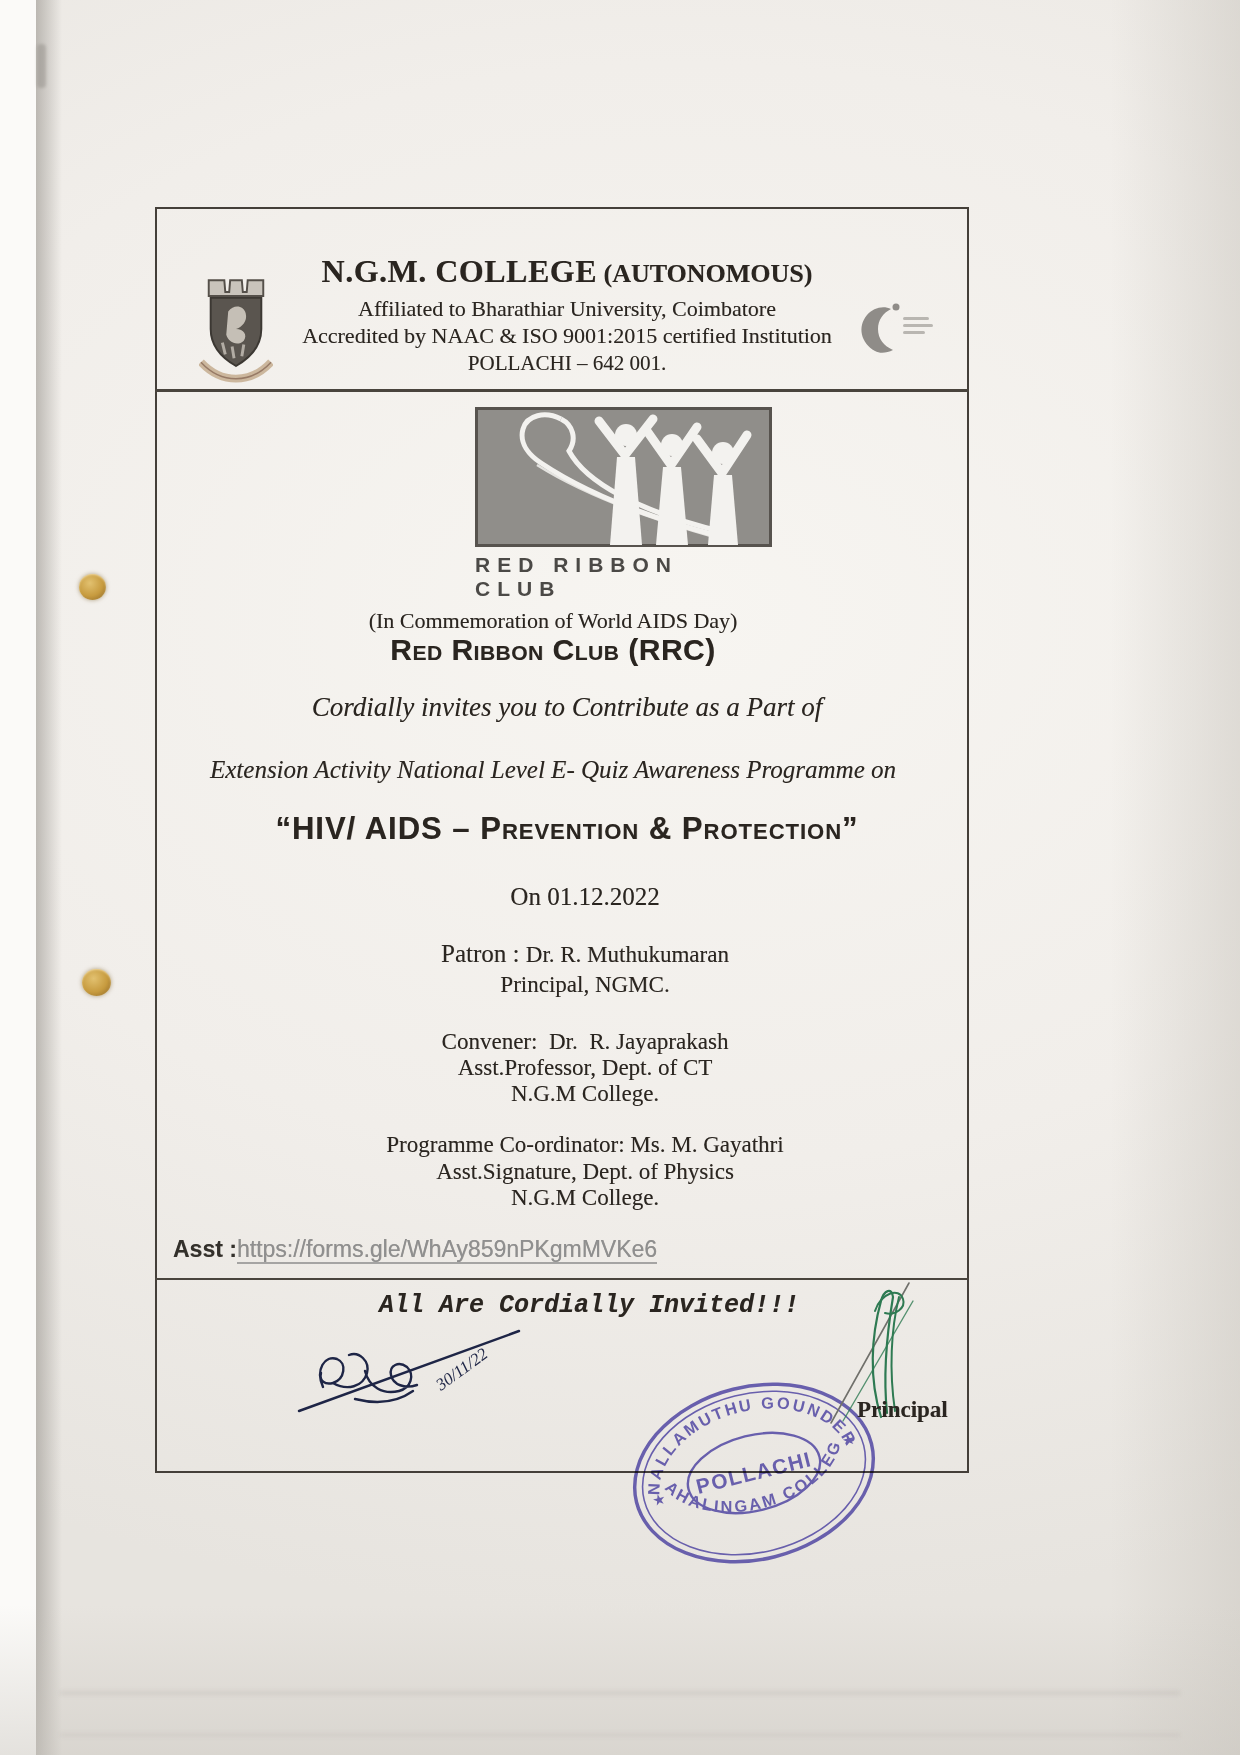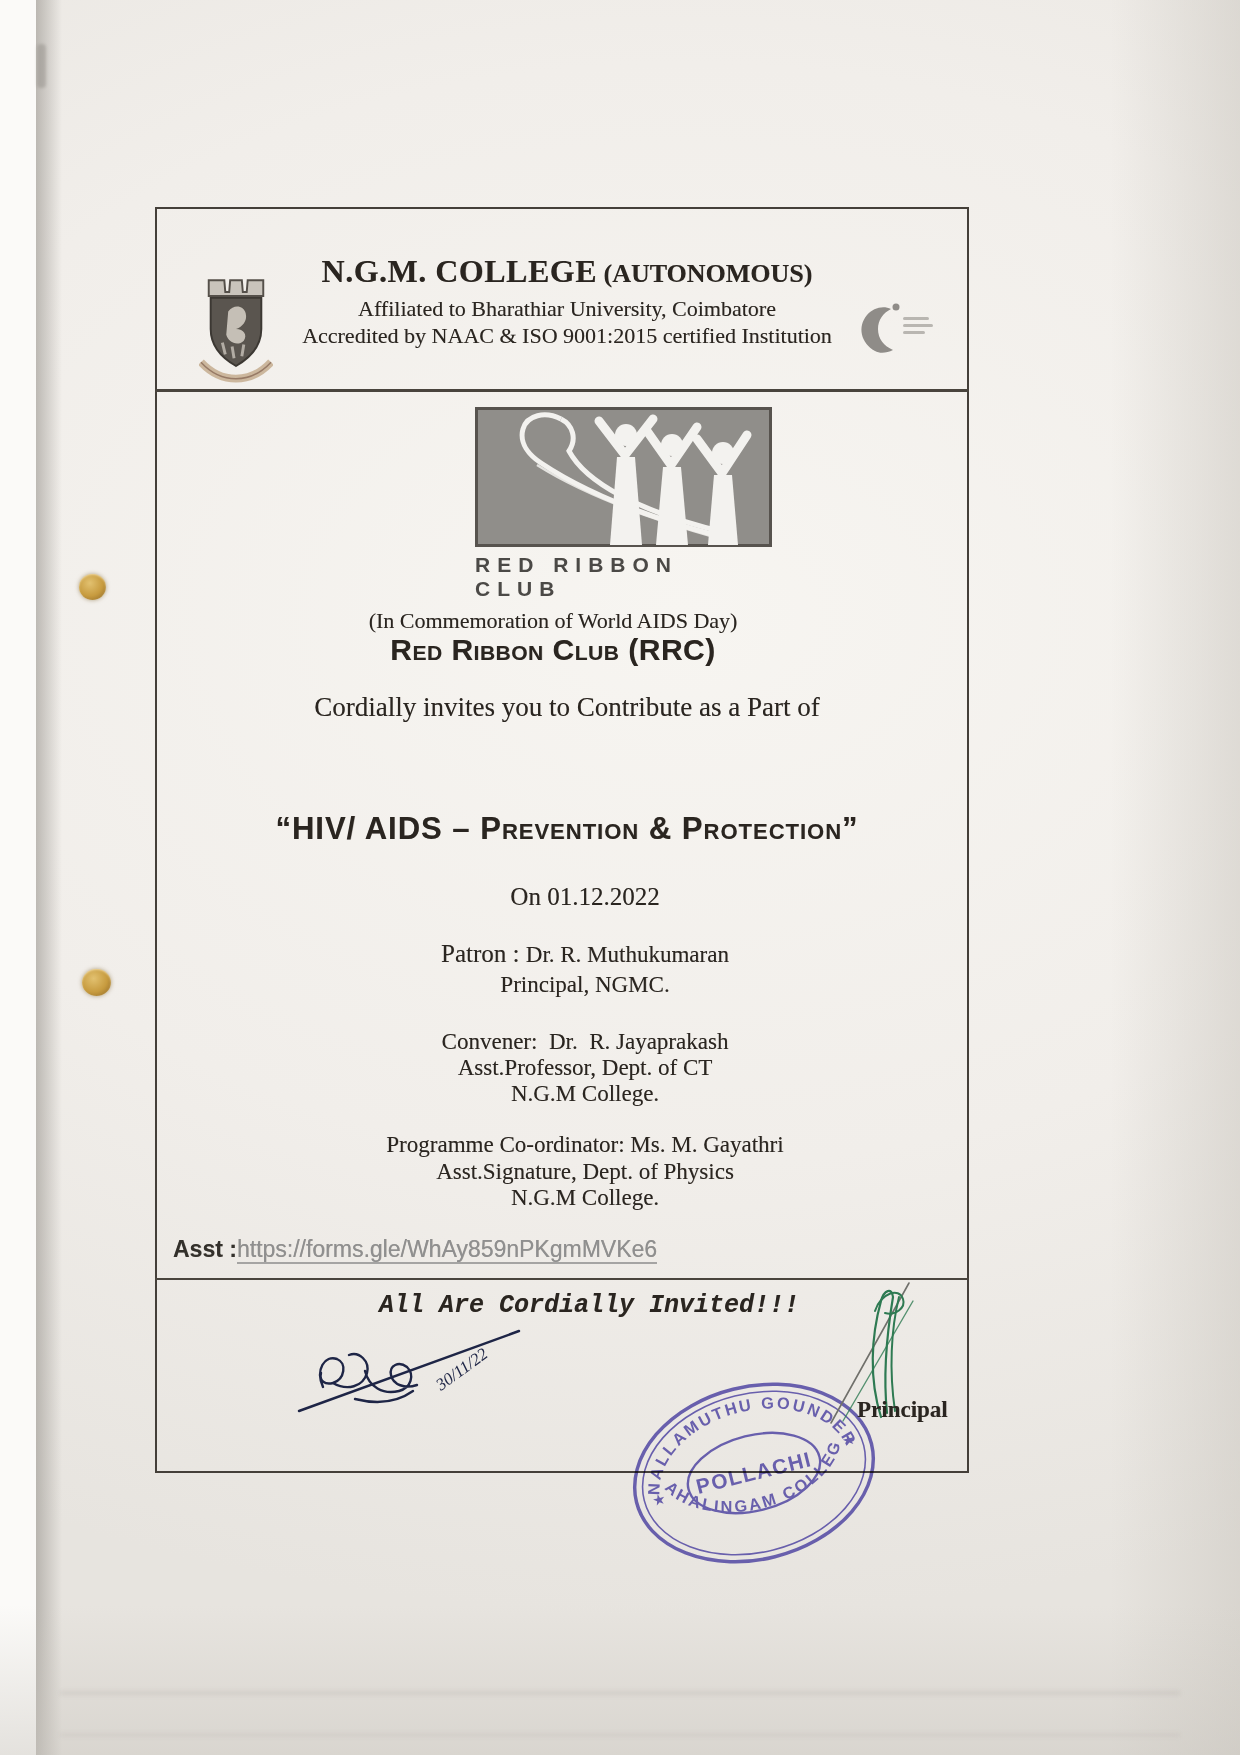--- a/index.html
+++ b/index.html
@@ -23,21 +23,21 @@
       box-shadow:0 0 4px rgba(120,92,34,.55), inset 0 1px 2px rgba(255,240,200,.6);}
   
   .frame{left:155px;top:207px;width:810px;height:1262px;border:2.5px solid #443f39;
          filter:blur(0.3px);}
   .rule{left:-2px;right:-2px;height:2.5px;background:#49443d;}
   
   .tl{position:absolute;left:10px;right:0;text-align:center;white-space:pre;line-height:1.15;
       text-shadow:0.3px 0.3px 0.5px rgba(42,36,30,.35);}
   .shift-l{transform:translateX(-14px);}
   .shift-r{transform:translateX(18px);}
-  .serif-it{}
+  .serif-it{font-style:italic;}
   .smallcaps{font-variant:small-caps;font-family:"Liberation Sans", sans-serif;font-weight:bold;}
   .college-name{font-size:32px;font-weight:bold;letter-spacing:.5px;}
   .college-suffix{font-size:26px;font-weight:bold;}
   .hline{font-size:22px;}
   .addr{font-size:21px;}
   .caption{font-family:"Liberation Sans", sans-serif;font-weight:600;font-size:21px;
            letter-spacing:7px;color:#4b4946;}
   .commem{font-size:22px;}
   .org-title{font-size:30px;letter-spacing:.5px;}
   .invite{font-size:27px;}
@@ -79,20 +79,21 @@
         <path d="M30,34 C36,26 46,28 48,36 C50,44 44,50 38,52 C46,52 50,58 46,64 C40,70 30,66 28,58 Z" fill="#d8d2c8" opacity=".85"></path>
         <path d="M24,66 l3,12 M34,70 l2,12 M46,68 l-2,12" stroke="#d8d2c8" stroke-width="3" opacity=".7"></path>
         <path d="M2,86 C14,99 26,103 38,103 C50,103 62,99 74,86" fill="none" stroke="#c2a98a" stroke-width="8" opacity=".8"></path>
         <path d="M2,86 C14,99 26,103 38,103 C50,103 62,99 74,86" fill="none" stroke="#8a6a58" stroke-width="1.5" opacity=".8"></path>
       </svg>
     </div>
 
     <div class="tl" style="top:44px;"><span class="college-name">N.G.M. COLLEGE</span><span class="college-suffix"> (AUTONOMOUS)</span></div>
     <div class="tl hline" style="top:87px;">Affiliated to Bharathiar University, Coimbatore</div>
     <div class="tl hline" style="top:114px;">Accredited by NAAC &amp; ISO 9001:2015 certified Institution</div>
+    <div class="tl addr" style="top:142px;">POLLACHI – 642 001.</div>
 
     <div class="abs" style="left:692px;top:92px;width:84px;height:56px;">
       <svg width="84" height="56" viewBox="0 0 84 56">
         <path d="M26,50 C12,42 8,26 18,14 C24,7 34,4 42,8 C34,12 29,19 29,28 C29,38 35,45 44,49 C38,52 31,53 26,50 Z" fill="#8f8c88"></path>
         <circle cx="47" cy="6" r="3.5" fill="#8f8c88"></circle>
         <rect x="54" y="16" width="26" height="3" rx="1.5" fill="#b9b6b1"></rect>
         <rect x="54" y="23" width="30" height="3" rx="1.5" fill="#b9b6b1"></rect>
         <rect x="54" y="30" width="22" height="3" rx="1.5" fill="#b9b6b1"></rect>
       </svg>
     </div>
@@ -114,20 +115,21 @@
         <path d="M222,32 L247,66 L272,28" stroke="#f3f2ef" stroke-width="9" fill="none" stroke-linecap="round" stroke-linejoin="round"></path>
         <circle cx="248" cy="46" r="11" fill="#f3f2ef"></circle>
         <path d="M239,68 L257,68 L263,138 L233,138 Z" fill="#f3f2ef"></path>
       </svg>
     </div>
     <div class="abs caption" style="left:318px;top:344px;width:297px;">RED RIBBON CLUB</div>
 
     <div class="tl commem shift-l" style="top:399px;">(In Commemoration of World AIDS Day)</div>
     <div class="tl smallcaps org-title shift-l" style="top:424px;">Red Ribbon Club (RRC)</div>
     <div class="tl serif-it invite" style="top:483px;">Cordially invites you to Contribute as a Part of</div>
+    <div class="tl serif-it programme shift-l" style="top:547px;">Extension Activity National Level E- Quiz Awareness Programme on</div>
     <div class="tl smallcaps event-title" style="top:602px;">“HIV/ AIDS – Prevention &amp; Protection”</div>
     <div class="tl dateline shift-r" style="top:674px;">On 01.12.2022</div>
 
     <div class="tl shift-r" style="top:731px;"><span class="patron-label">Patron : </span><span class="person">Dr. R. Muthukumaran</span></div>
     <div class="tl person shift-r" style="top:763px;">Principal, NGMC.</div>
 
     <div class="tl person shift-r" style="top:820px;">Convener:  Dr.  R. Jayaprakash</div>
     <div class="tl person shift-r" style="top:846px;">Asst.Professor, Dept. of CT</div>
     <div class="tl person shift-r" style="top:872px;">N.G.M College.</div>
 

